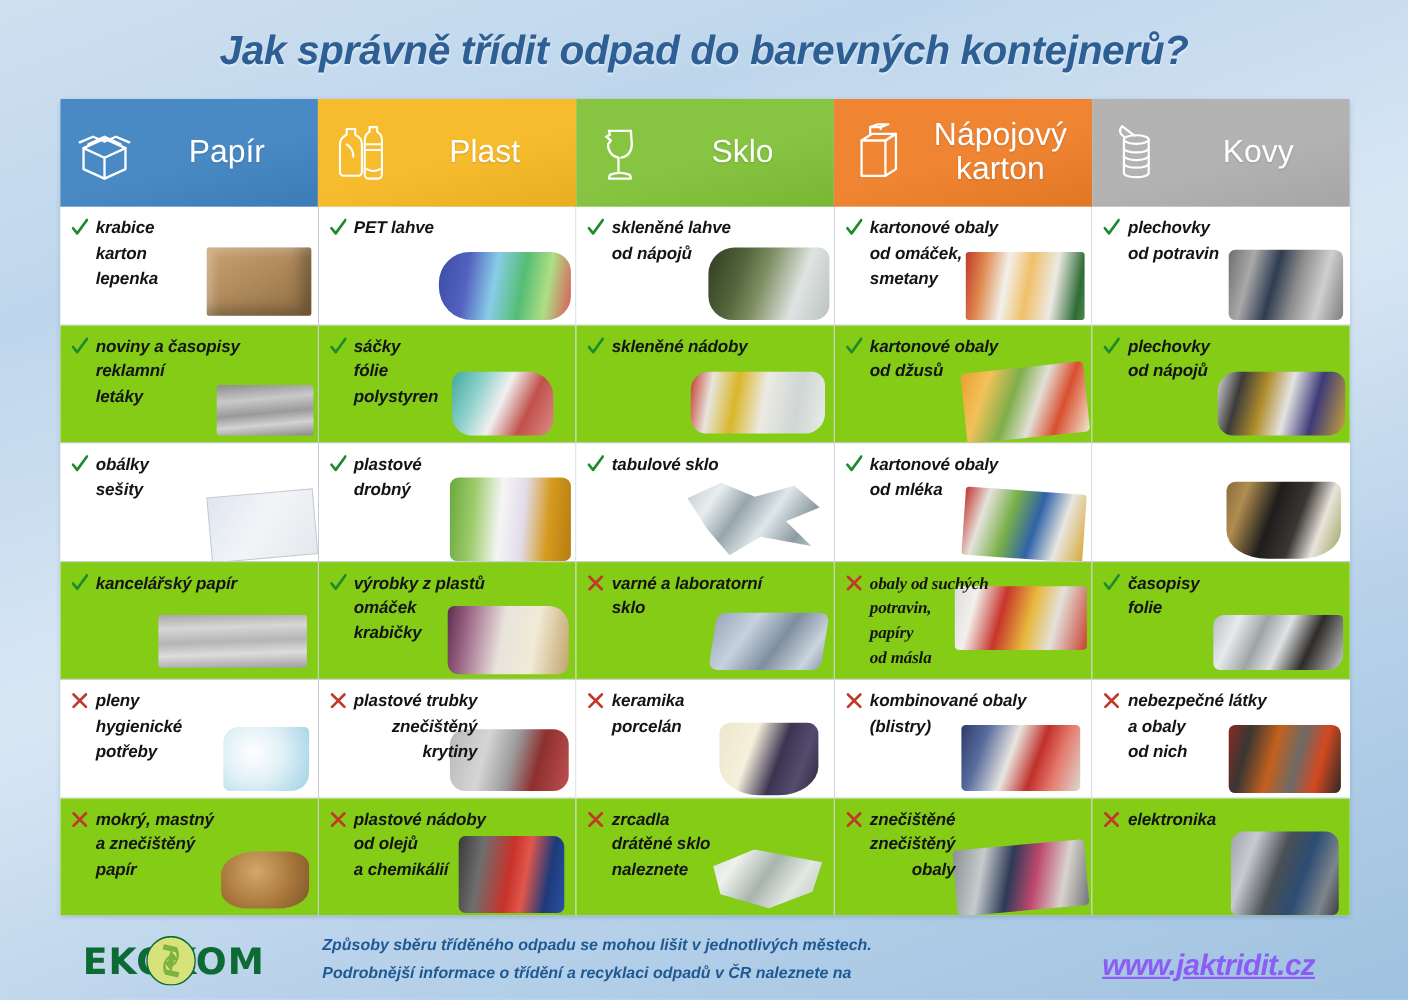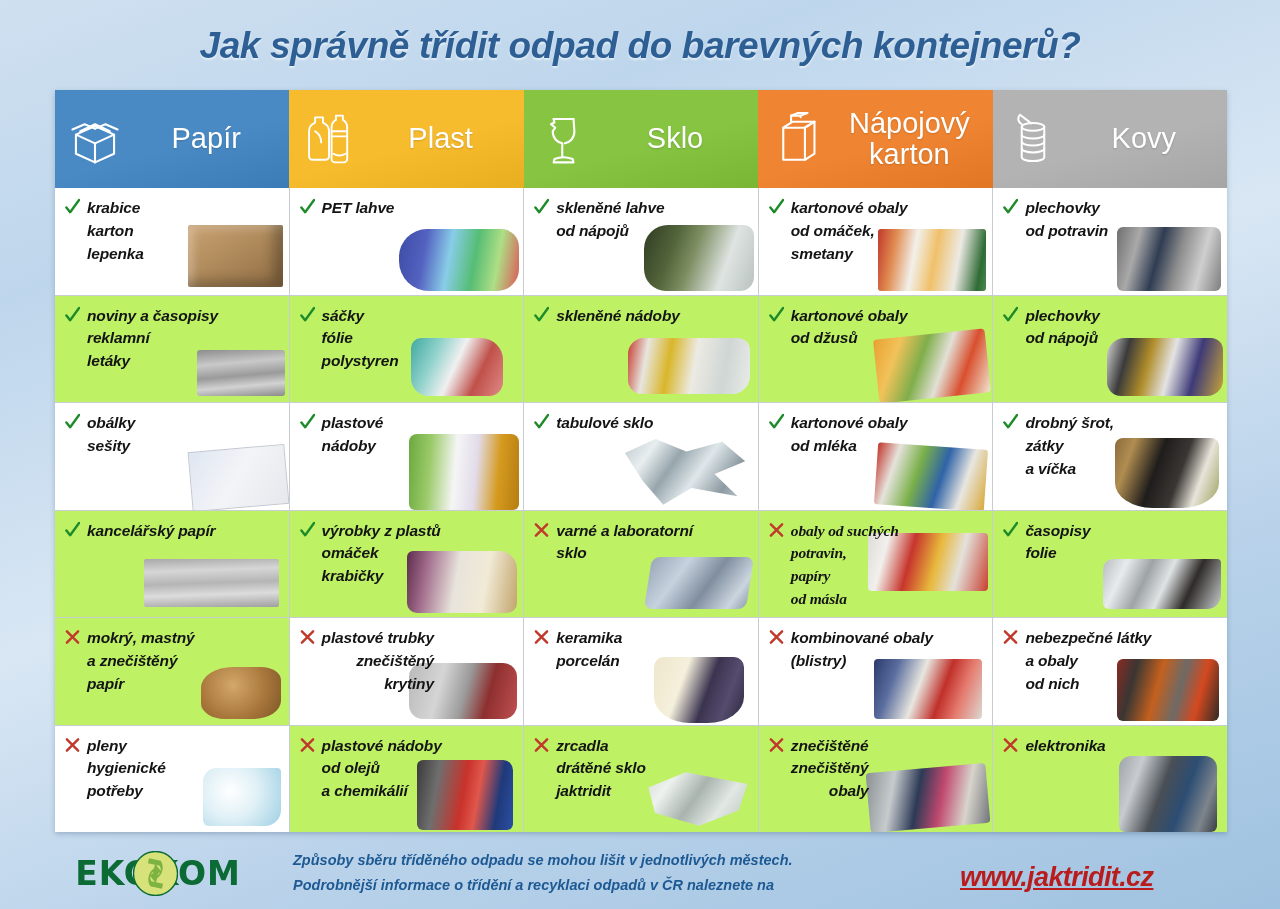--- a/index.html
+++ b/index.html
@@ -43,21 +43,21 @@
     border-right:1px solid #c8cdd3;box-sizing:border-box;min-width:0;
   }
   .col:last-child{border-right:none;}
   .cell{
     position:relative;box-sizing:border-box;
     border-bottom:1px solid #c8cdd3;
     padding:9px 8px 6px 10px;overflow:hidden;
   }
   .col .cell:last-child{border-bottom:none;}
   .cell.r0,.cell.r2,.cell.r4{background:#ffffff;}
-  .cell.r1,.cell.r3,.cell.r5{background:#bef264;}
+  .cell.r1,.cell.r3,.cell.r5{background:#84cc16;}
   .cell .txt{
     position:relative;z-index:2;display:flex;gap:7px;align-items:flex-start;
   }
   .mark{flex:0 0 15px;width:15px;height:18px;margin-top:1px;}
   .mark svg{width:100%;height:100%;display:block;}
   .lines{
     font-size:15.5px;font-weight:bold;font-style:italic;color:#141414;
     line-height:1.48;letter-spacing:-0.15px;
   }
   
@@ -79,22 +79,22 @@
   }
   #logo-badge{
     position:absolute;left:93px;top:1px;width:45px;height:45px;
   }
   #foot-text{
     position:absolute;left:293px;top:10px;width:700px;
     font-size:14.5px;font-weight:bold;font-style:italic;color:#1d5992;
     line-height:1.72;
   }
   #foot-url{
-    position:absolute;left:960px;top:24px;
-    font-size:27px;font-weight:bold;font-style:italic;color:#b91c1c;
+    position:absolute;left:1002px;top:24px;
+    font-size:27px;font-weight:bold;font-style:italic;color:#8b5cf6;
     letter-spacing:-0.6px;white-space:nowrap;
   }
 </style>
 </head>
 <body>
 
 <div id="title">Jak správně třídit odpad do barevných kontejnerů?</div>
 
 <div id="table">
   <div id="headrow">
@@ -213,50 +213,50 @@
             <span class="mark">
               <svg viewBox="0 0 16 18">
                 <path d="M1.5 9.5 L5.5 14.5 L15 1.5" fill="none" stroke="#1e8b2a" stroke-width="2.6" stroke-linecap="round" stroke-linejoin="round"></path>
               </svg>
             </span>
             <div class="lines">
               <div>kancelářský papír</div>
             </div>
           </div>
         </div>
+        <div class="cell r4" style="flex: 1 1 0px;">
+          <div class="photo" style="width: 78px; height: 58px; right: 8px; bottom: 6px; background: radial-gradient(circle at 35% 40%, rgb(255, 255, 255) 0%, rgb(223, 240, 246) 45%, rgb(159, 208, 228) 100%); border-radius: 14px 4px 16px 6px;"></div>
+          <div class="txt">
+            <span class="mark">
+              <svg viewBox="0 0 16 18">
+                <path d="M2 3 L14 15 M14 3 L2 15" fill="none" stroke="#c0392b" stroke-width="2.6" stroke-linecap="round"></path>
+              </svg>
+            </span>
+            <div class="lines">
+              <div>pleny</div>
+              <div>hygienické</div>
+              <div>potřeby</div>
+            </div>
+          </div>
+        </div>
         <div class="cell r5" style="flex: 1 1 0px;">
           <div class="photo" style="width: 80px; height: 52px; right: 8px; bottom: 6px; background: radial-gradient(circle at 40% 35%, rgb(211, 168, 105) 0%, rgb(169, 119, 60) 55%, rgb(125, 85, 39) 100%); border-radius: 40% 25% 35% 30%;"></div>
           <div class="txt">
             <span class="mark">
               <svg viewBox="0 0 16 18">
                 <path d="M2 3 L14 15 M14 3 L2 15" fill="none" stroke="#c0392b" stroke-width="2.6" stroke-linecap="round"></path>
               </svg>
             </span>
             <div class="lines">
               <div>mokrý, mastný</div>
               <div>a znečištěný</div>
               <div>papír</div>
             </div>
           </div>
         </div>
-        <div class="cell r4" style="flex: 1 1 0px;">
-          <div class="photo" style="width: 78px; height: 58px; right: 8px; bottom: 6px; background: radial-gradient(circle at 35% 40%, rgb(255, 255, 255) 0%, rgb(223, 240, 246) 45%, rgb(159, 208, 228) 100%); border-radius: 14px 4px 16px 6px;"></div>
-          <div class="txt">
-            <span class="mark">
-              <svg viewBox="0 0 16 18">
-                <path d="M2 3 L14 15 M14 3 L2 15" fill="none" stroke="#c0392b" stroke-width="2.6" stroke-linecap="round"></path>
-              </svg>
-            </span>
-            <div class="lines">
-              <div>pleny</div>
-              <div>hygienické</div>
-              <div>potřeby</div>
-            </div>
-          </div>
-        </div>
       </div>
       <div class="col">
         <div class="cell r0" style="flex: 1 1 0px;">
           <div class="photo" style="width: 120px; height: 62px; right: 4px; bottom: 4px; background: linear-gradient(100deg, rgb(46, 63, 158) 0%, rgb(70, 85, 187) 22%, rgb(127, 201, 230) 42%, rgb(73, 184, 106) 62%, rgb(168, 220, 124) 80%, rgb(217, 74, 74) 100%); border-radius: 28px 18px 22px 30px; opacity: 0.93;"></div>
           <div class="txt">
             <span class="mark">
               <svg viewBox="0 0 16 18">
                 <path d="M1.5 9.5 L5.5 14.5 L15 1.5" fill="none" stroke="#1e8b2a" stroke-width="2.6" stroke-linecap="round" stroke-linejoin="round"></path>
               </svg>
             </span>
@@ -283,21 +283,21 @@
         <div class="cell r2" style="flex: 1 1 0px;">
           <div class="photo" style="width: 110px; height: 76px; right: 4px; bottom: 0px; background: linear-gradient(95deg, rgb(106, 168, 62) 0%, rgb(156, 203, 106) 20%, rgb(245, 245, 245) 42%, rgb(226, 220, 234) 60%, rgb(213, 154, 30) 80%, rgb(182, 125, 18) 100%); border-radius: 8px 8px 6px 6px;"></div>
           <div class="txt">
             <span class="mark">
               <svg viewBox="0 0 16 18">
                 <path d="M1.5 9.5 L5.5 14.5 L15 1.5" fill="none" stroke="#1e8b2a" stroke-width="2.6" stroke-linecap="round" stroke-linejoin="round"></path>
               </svg>
             </span>
             <div class="lines">
               <div>plastové</div>
-              <div>nádoby</div>
+              <div>drobný</div>
             </div>
           </div>
         </div>
         <div class="cell r3" style="flex: 1 1 0px;">
           <div class="photo" style="width: 110px; height: 62px; right: 6px; bottom: 4px; background: linear-gradient(100deg, rgb(92, 44, 76) 0%, rgb(160, 106, 138) 18%, rgb(232, 228, 220) 45%, rgb(241, 234, 214) 70%, rgb(194, 164, 106) 100%); border-radius: 6px 18px 10px 10px;"></div>
           <div class="txt">
             <span class="mark">
               <svg viewBox="0 0 16 18">
                 <path d="M1.5 9.5 L5.5 14.5 L15 1.5" fill="none" stroke="#1e8b2a" stroke-width="2.6" stroke-linecap="round" stroke-linejoin="round"></path>
               </svg>
@@ -413,21 +413,21 @@
           <div class="photo" style="width: 110px; height: 58px; right: 6px; bottom: 4px; background: linear-gradient(125deg, rgb(207, 214, 210) 0%, rgb(238, 242, 239) 24%, rgb(169, 180, 174) 48%, rgb(226, 232, 228) 70%, rgb(180, 191, 185) 100%); clip-path: polygon(6% 30%, 40% 4%, 96% 24%, 88% 70%, 52% 96%, 12% 74%);"></div>
           <div class="txt">
             <span class="mark">
               <svg viewBox="0 0 16 18">
                 <path d="M2 3 L14 15 M14 3 L2 15" fill="none" stroke="#c0392b" stroke-width="2.6" stroke-linecap="round"></path>
               </svg>
             </span>
             <div class="lines">
               <div>zrcadla</div>
               <div>drátěné sklo</div>
-              <div>jaktridit</div>
+              <div>naleznete</div>
             </div>
           </div>
         </div>
       </div>
       <div class="col">
         <div class="cell r0" style="flex: 1 1 0px;">
           <div class="photo" style="width: 108px; height: 62px; right: 6px; bottom: 4px; background: linear-gradient(100deg, rgb(192, 57, 43) 0%, rgb(224, 138, 80) 16%, rgb(242, 240, 234) 34%, rgb(240, 192, 106) 52%, rgb(236, 234, 228) 72%, rgb(47, 107, 53) 92%, rgb(74, 138, 78) 100%); border-radius: 3px;"></div>
           <div class="txt">
             <span class="mark">
               <svg viewBox="0 0 16 18">
@@ -539,32 +539,20 @@
               </svg>
             </span>
             <div class="lines">
               <div>plechovky</div>
               <div>od nápojů</div>
             </div>
           </div>
         </div>
         <div class="cell r2" style="flex: 1 1 0px;">
           <div class="photo" style="width: 104px; height: 70px; right: 8px; bottom: 2px; background: linear-gradient(110deg, rgb(138, 107, 60) 0%, rgb(176, 141, 80) 16%, rgb(31, 29, 28) 40%, rgb(58, 54, 51) 60%, rgb(232, 228, 218) 78%, rgb(154, 160, 90) 100%); border-radius: 8px 8px 36% 36%;"></div>
-          <div class="txt">
-            <span class="mark">
-              <svg viewBox="0 0 16 18">
-                <path d="M1.5 9.5 L5.5 14.5 L15 1.5" fill="none" stroke="#1e8b2a" stroke-width="2.6" stroke-linecap="round" stroke-linejoin="round"></path>
-              </svg>
-            </span>
-            <div class="lines">
-              <div>drobný šrot,</div>
-              <div>zátky</div>
-              <div>a víčka</div>
-            </div>
-          </div>
         </div>
         <div class="cell r3" style="flex: 1 1 0px;">
           <div class="photo" style="width: 118px; height: 50px; right: 6px; bottom: 8px; background: linear-gradient(115deg, rgb(185, 188, 190) 0%, rgb(232, 235, 236) 18%, rgb(158, 163, 166) 36%, rgb(223, 227, 228) 52%, rgb(46, 43, 40) 72%, rgb(201, 205, 207) 100%); border-radius: 10px 4px 14px 6px;"></div>
           <div class="txt">
             <span class="mark">
               <svg viewBox="0 0 16 18">
                 <path d="M1.5 9.5 L5.5 14.5 L15 1.5" fill="none" stroke="#1e8b2a" stroke-width="2.6" stroke-linecap="round" stroke-linejoin="round"></path>
               </svg>
             </span>
             <div class="lines">

